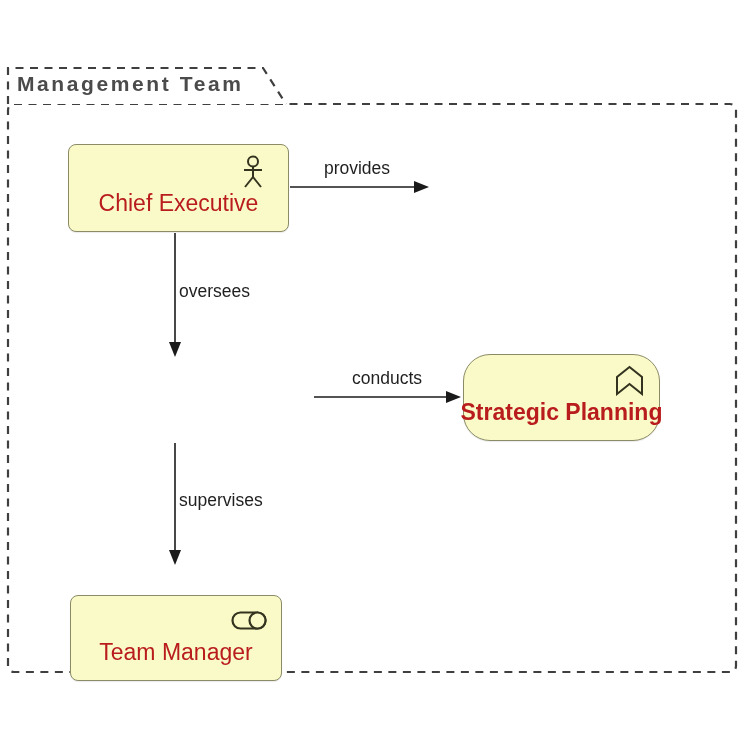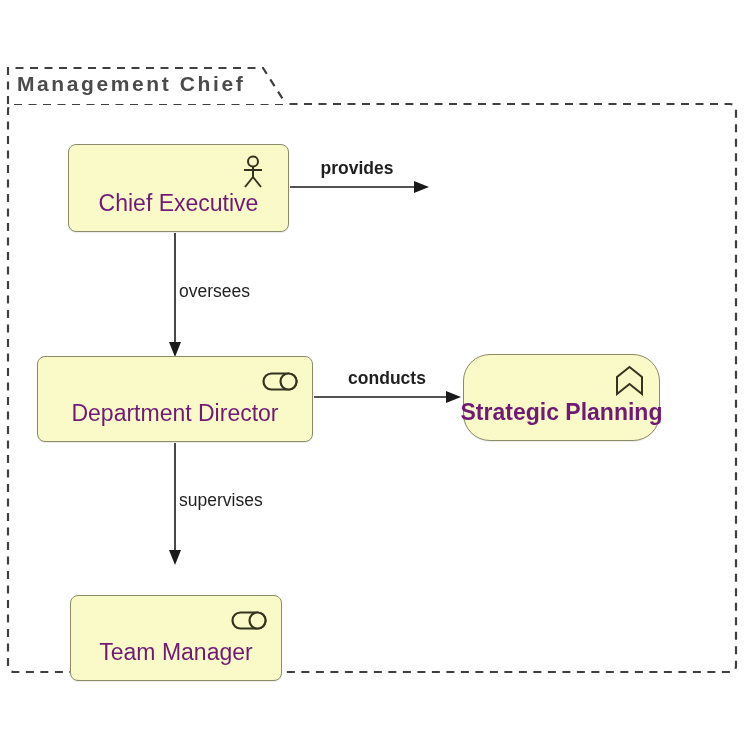--- a/index.html
+++ b/index.html
@@ -15,27 +15,27 @@
   }
   .node{
     position:absolute;box-sizing:border-box;
     background:#FAFAC8;border:1.4px solid #8B8B67;border-radius:8px;
     display:flex;flex-direction:column;justify-content:flex-end;align-items:center;
     padding-bottom:15px;
     box-shadow:0 1px 1px rgba(0,0,0,0.08);
   }
   .node.rounded{border-radius:27px;}
   .node .label{
-    font-size:23px;color:#701a75;line-height:1.1;white-space:nowrap;
+    font-size:23px;color:#b91c1c;line-height:1.1;white-space:nowrap;
   }
   .node .corner-icon{position:absolute;}
   .edge-label{
     position:absolute;font-size:17.5px;color:#1f1f1f;white-space:nowrap;
   }
-  .edge-label.centered{text-align:center;font-weight:bold;}
+  .edge-label.centered{text-align:center;}
 </style>
 </head>
 <body>
 
 <div id="canvas">
 
   <svg id="overlay-svg" viewBox="0 0 750 750">
 
     <rect x="8" y="104" width="728" height="568" rx="6" fill="none" stroke="#3f3f3f" stroke-width="2.2" stroke-dasharray="8 6.5"></rect>
 
@@ -55,41 +55,34 @@
       <line x1="314" y1="397" x2="446" y2="397" stroke="#1a1a1a" stroke-width="1.6"></line>
       <polygon points="461,397 446,391 446,403" fill="#1a1a1a"></polygon>
     </g>
 
     <g>
       <line x1="175" y1="443" x2="175" y2="551" stroke="#1a1a1a" stroke-width="1.6"></line>
       <polygon points="175,565 169,550 181,550" fill="#1a1a1a"></polygon>
     </g>
   </svg>
 
-  <div class="group-title">Management Chief</div>
+  <div class="group-title">Management Team</div>
 
   <div class="node" style="left:68px;top:144px;width:221px;height:88px;">
     <svg class="corner-icon" style="right:24px;top:10px;" width="22" height="34" viewBox="0 0 22 34">
       <circle cx="11" cy="6.5" r="5" fill="#FAFAC8" stroke="#33331f" stroke-width="2"></circle>
       <line x1="2" y1="15" x2="20" y2="15" stroke="#33331f" stroke-width="2"></line>
       <line x1="11" y1="11.5" x2="11" y2="22" stroke="#33331f" stroke-width="2"></line>
       <line x1="11" y1="22" x2="3" y2="32" stroke="#33331f" stroke-width="2"></line>
       <line x1="11" y1="22" x2="19" y2="32" stroke="#33331f" stroke-width="2"></line>
     </svg>
     <div class="label">Chief Executive</div>
   </div>
 
 
-  <div class="node" style="left:37px;top:356px;width:276px;height:86px;">
-    <svg class="corner-icon" style="right:14px;top:15px;" width="36" height="19" viewBox="0 0 36 19">
-      <rect x="1.5" y="1.5" width="33" height="16" rx="8" fill="#FAFAC8" stroke="#33331f" stroke-width="2.2"></rect>
-      <circle cx="26.5" cy="9.5" r="8" fill="#FAFAC8" stroke="#33331f" stroke-width="2.2"></circle>
-    </svg>
-    <div class="label">Department Director</div>
-  </div>
 
   <div class="node rounded" style="left:463px;top:354px;width:197px;height:87px;font-weight:bold;">
     <svg class="corner-icon" style="right:15px;top:10px;" width="29" height="31" viewBox="0 0 29 31">
       <path d="M 2 29 L 2 12 L 14.5 2 L 27 12 L 27 29 L 14.5 19 Z" fill="#FAFAC8" stroke="#33331f" stroke-width="2"></path>
     </svg>
     <div class="label">Strategic Planning</div>
   </div>
 
   <div class="node" style="left:70px;top:564px;width:212px;height:86px;margin-top:31px;">
     <svg class="corner-icon" style="right:14px;top:15px;" width="36" height="19" viewBox="0 0 36 19">

